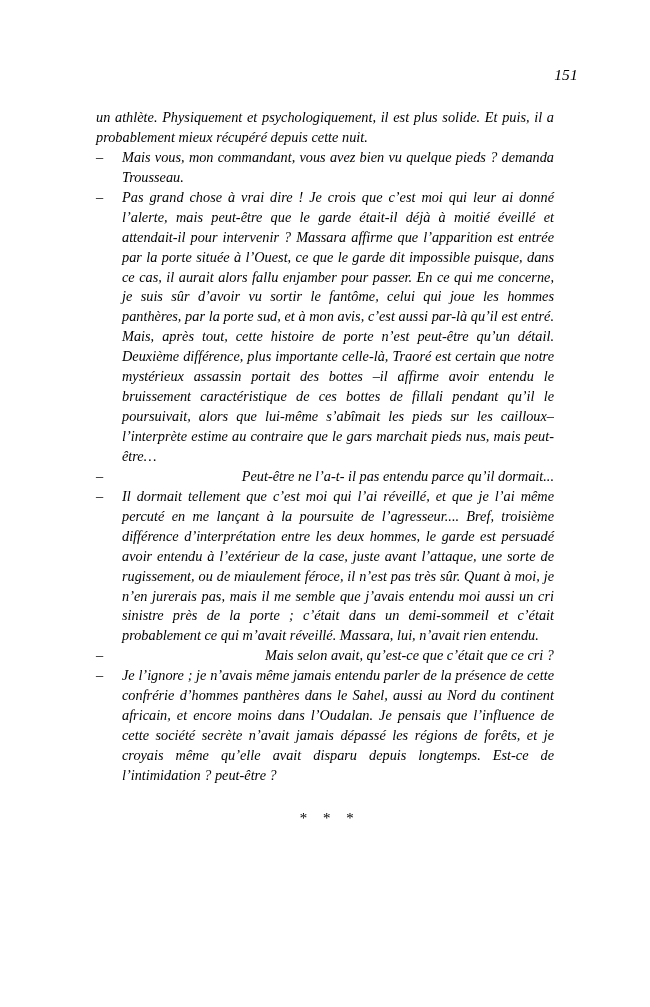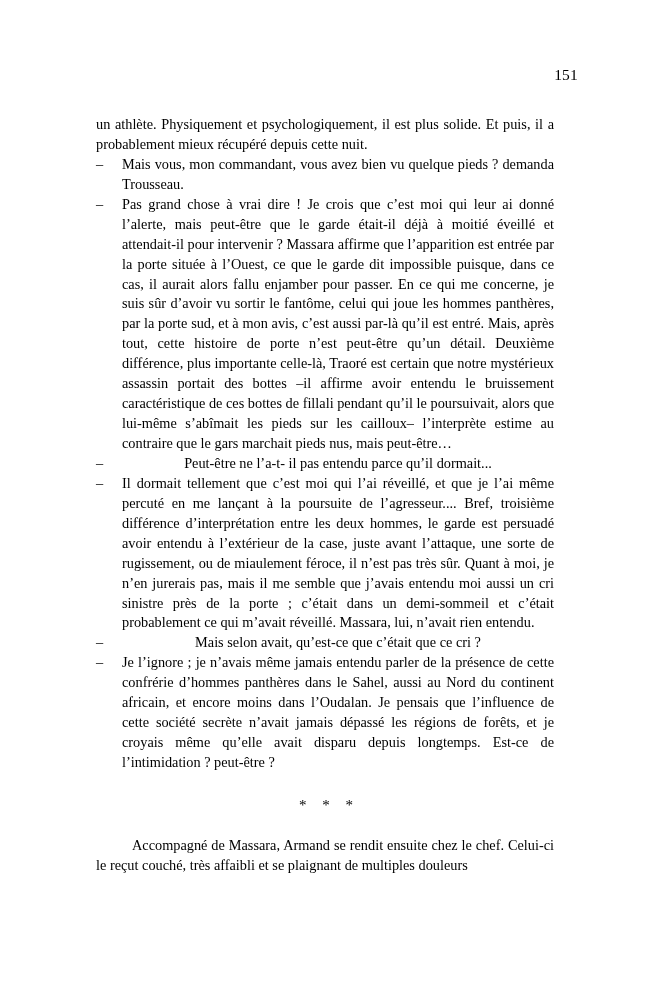--- a/index.html
+++ b/index.html
@@ -13,31 +13,32 @@
     font-family: "Liberation Serif", "DejaVu Serif", serif;
     color: #000000;
     position: relative;
     overflow: hidden;
   }
   .page {
     position: relative;
     width: 650px;
     height: 708px;
     box-sizing: border-box;
+    font-style: italic;
   }
   .page-number {
     position: absolute;
     top: 66px;
     right: 72px;
     font-size: 15.5px;
     letter-spacing: 0.2px;
   }
   .content {
     position: absolute;
-    top: 115px;
+    top: 108px;
     left: 96px;
     width: 458px;
     font-size: 14.3px;
     line-height: 1.395;
     text-align: justify;
     text-justify: inter-word;
   }
   p {
     margin: 0;
     text-align: justify;
@@ -54,21 +55,21 @@
     position: absolute;
     left: 0;
     top: 0;
     width: 18px;
   }
   .dialogue-body {
     display: block;
     text-align: justify;
   }
   .last-line {
-    text-align: center;
+    text-align: right;
   }
   .separator {
     text-align: center;
     letter-spacing: 6px;
     font-size: 15px;
     margin-top: 22px;
     margin-bottom: 20px;
     padding-left: 8px;
   }
   .closing {
@@ -115,16 +116,15 @@
       <span class="dialogue-body last-line">Mais selon avait, qu’est-ce que c’était que ce cri ?</span>
     </p>
 
     <p class="dialogue">
       <span class="dash">–</span>
       <span class="dialogue-body">Je l’ignore ; je n’avais même jamais entendu parler de la présence de cette confrérie d’hommes panthères dans le Sahel, aussi au Nord du continent africain, et encore moins dans l’Oudalan. Je pensais que l’influence de cette société secrète n’avait jamais dépassé les régions de forêts, et je croyais même qu’elle avait disparu depuis longtemps. Est-ce de l’intimidation ? peut-être ?</span>
     </p>
 
     <div class="separator">* * *</div>
 
-    <p class="closing"><span class="first-line-indent"></span><span>Accompagné de Massara, Armand se rendit ensuite chez le chef. Celui-ci le reçut couché, très affaibli et se plaignant de multiples douleurs</span></p>
 
   </div>
 </div>
 
 </body></html>

